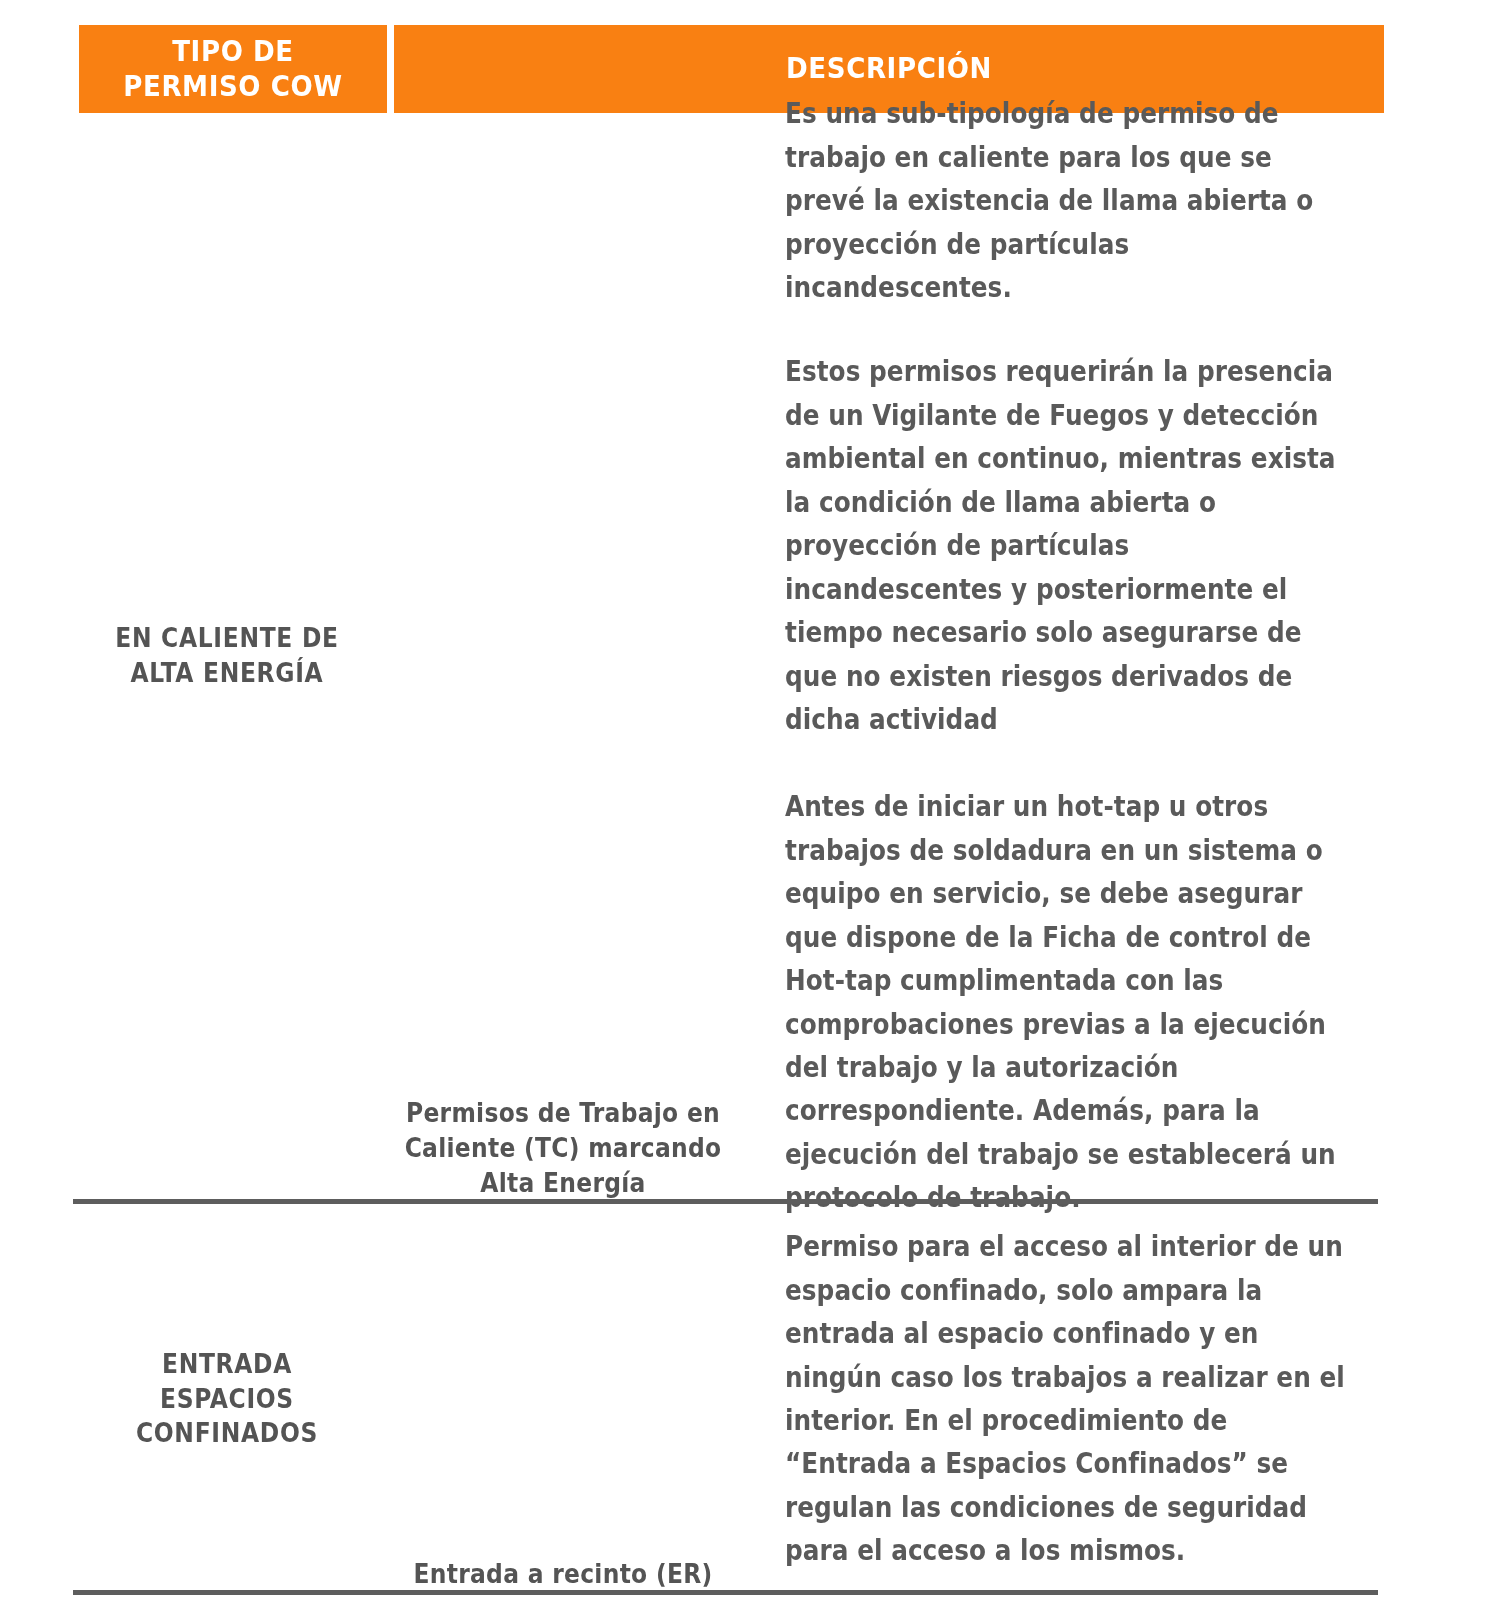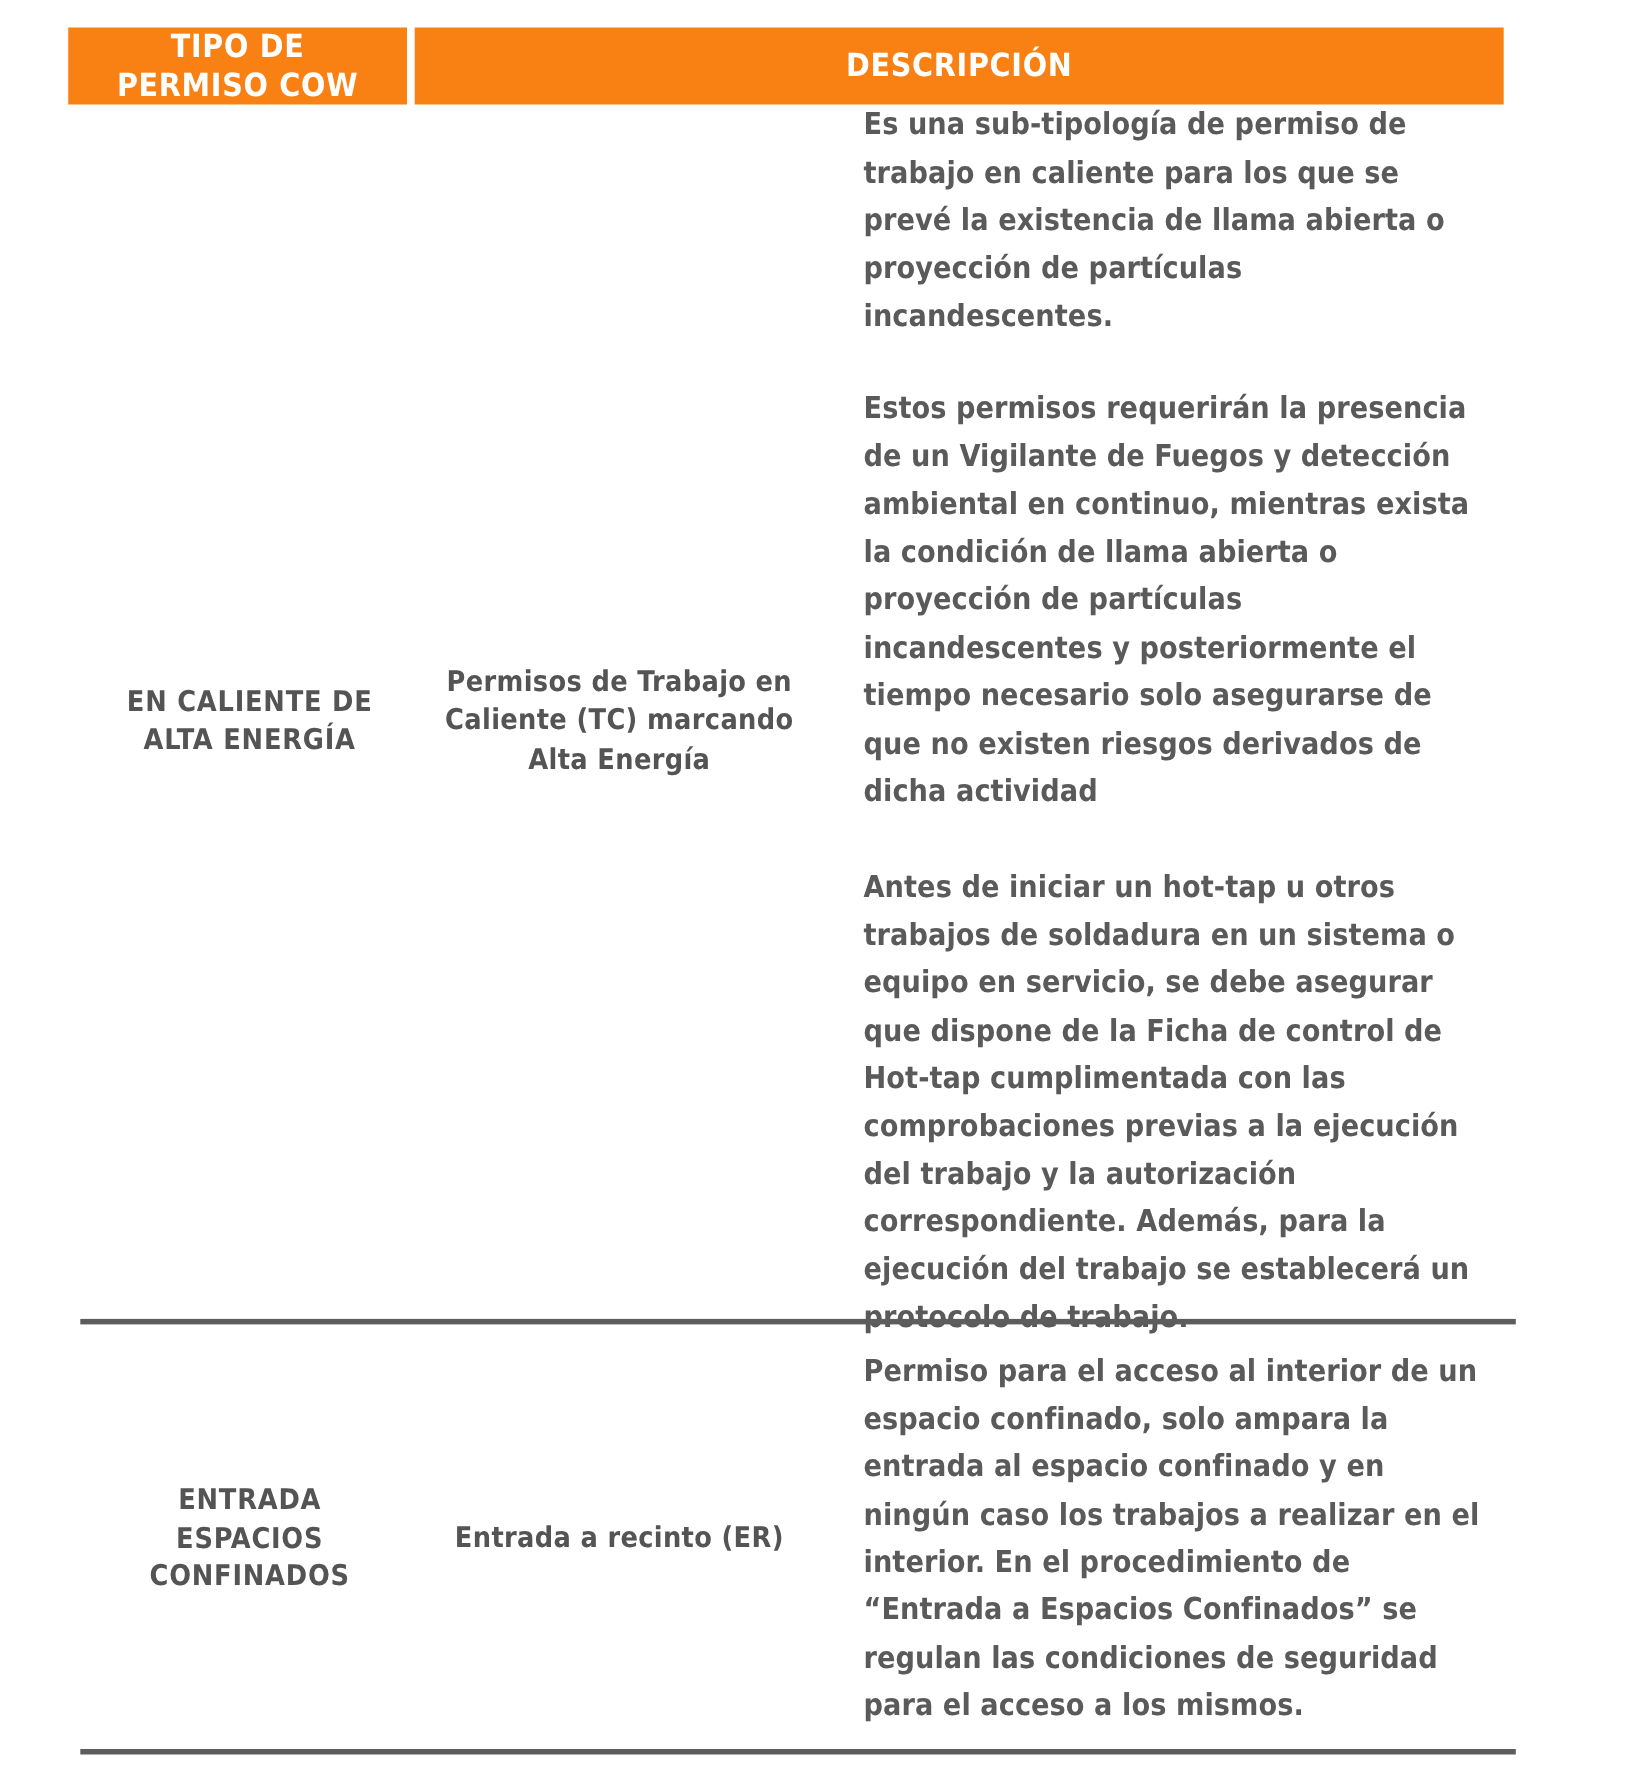--- a/index.html
+++ b/index.html
@@ -18,24 +18,24 @@
     position: relative;
     width: 1500px;
     height: 1617px;
     background: #ffffff;
     overflow: hidden;
   }
 
   
   .header-row {
     position: absolute;
-    left: 62px;
+    left: 79px;
     top: 25px;
     width: 1305px;
-    height: 70px;
+    height: 88px;
     display: flex;
     gap: 7px;
   }
   .header-cell {
     background: #F98012;
     color: #ffffff;
     display: flex;
     align-items: center;
     justify-content: center;
     text-align: center;
@@ -69,21 +69,21 @@
     width: 308px;
     display: flex;
     align-items: center;
     justify-content: center;
     box-sizing: border-box;
     padding: 0 12px;
   }
   .col-sap {
     width: 364px;
     display: flex;
-    align-items: center;
+    align-items: flex-end;
     justify-content: center;
     box-sizing: border-box;
     padding: 0 22px;
   }
   .col-desc {
     flex: 1;
     display: flex;
     flex-direction: column;
     justify-content: center;
     box-sizing: border-box;

